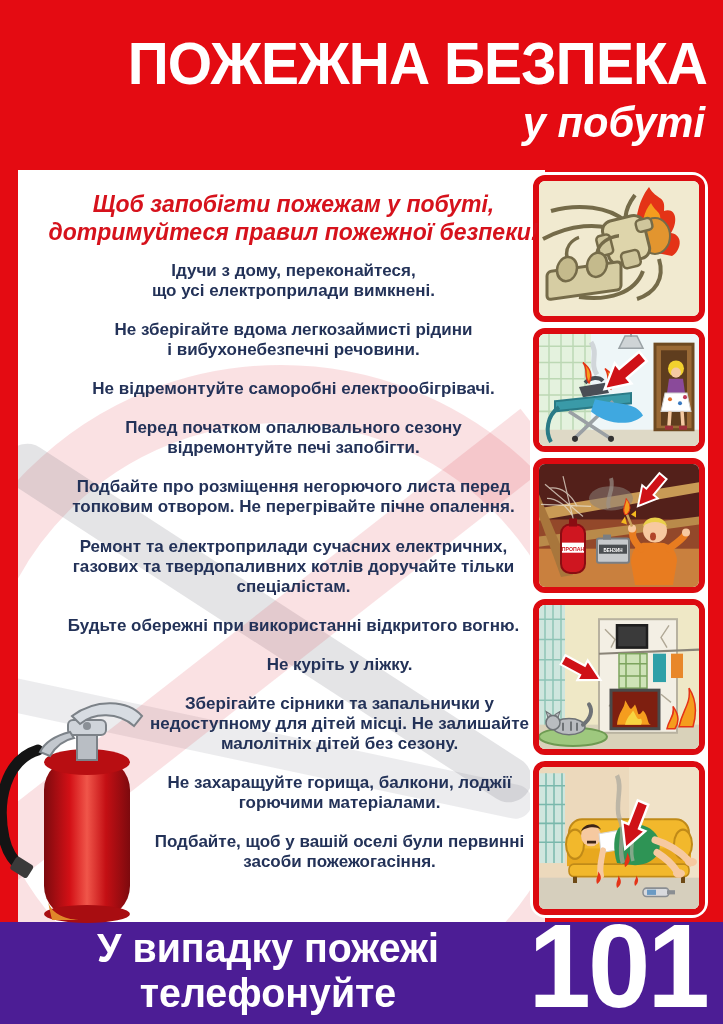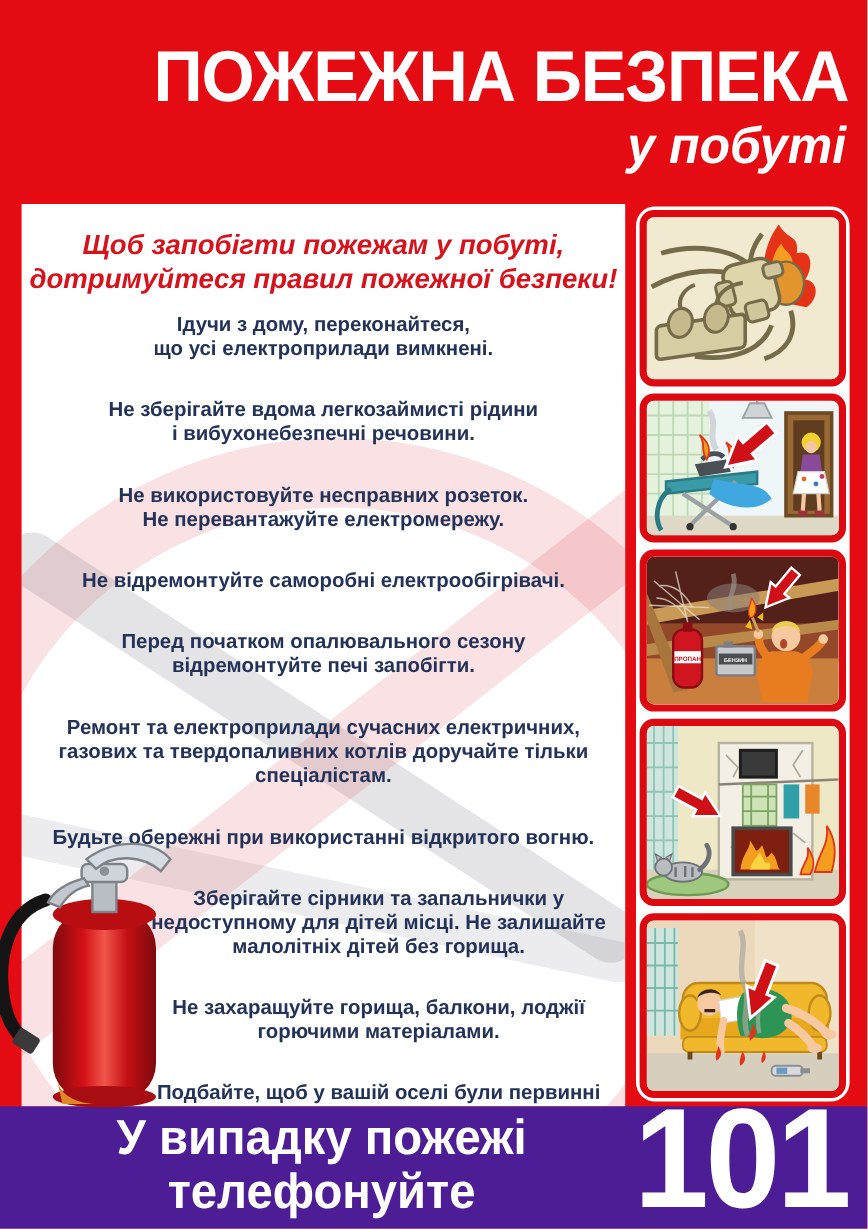--- a/index.html
+++ b/index.html
@@ -16,21 +16,21 @@
     transform:scaleX(.95);transform-origin:100% 50%;white-space:nowrap;
   }
   .subtitle{
     position:absolute;top:101px;right:18px;
     color:#ffffff;font-size:43px;font-weight:bold;font-style:italic;
     line-height:1;transform:scaleX(.97);transform-origin:100% 50%;
   }
   
   .panel{
     position:absolute;left:18px;top:170px;width:503px;height:752px;
-    background:#ffffff;overflow:hidden;
+    background:#ffffff;overflow:hidden;padding-left:24px;
   }
   .wm-ring{
     position:absolute;left:-95px;top:195px;width:600px;height:600px;
     border:58px solid rgba(224,70,80,.16);border-radius:50%;
   }
   .wm-slash{
     position:absolute;left:-140px;top:460px;width:740px;height:62px;
     background:rgba(224,70,80,.16);transform:rotate(-38deg);
   }
   .wm-cig1{
@@ -39,21 +39,21 @@
   }
   .wm-cig2{
     position:absolute;left:-40px;top:560px;width:560px;height:34px;border-radius:18px;
     background:rgba(120,122,132,.14);transform:rotate(12deg);
   }
   .intro{
     position:relative;margin:20px 6px 0;z-index:2;
     color:#d6121c;font-size:23px;font-weight:bold;font-style:italic;
     text-align:center;line-height:1.22;white-space:pre-line;
   }
-  .tips{position:relative;margin-top:15px;z-index:2;display:flex;flex-direction:column;gap:31px;}
+  .tips{position:relative;margin-top:15px;z-index:2;display:flex;flex-direction:column;gap:19px;}
   .tip{
     margin:0;padding:0 6px;color:#233258;font-size:17px;font-weight:bold;
     text-align:center;line-height:1.18;white-space:pre-line;
   }
   .tip.shift{margin-left:88px;padding-right:2px;}
   
   .img-col{
     position:absolute;left:530px;top:172px;width:178px;height:746px;
     background:#ffffff;border-radius:16px;
   }
@@ -98,32 +98,33 @@
     <div class="wm-slash"></div>
 
     <p class="intro">Щоб запобігти пожежам у побуті,
 дотримуйтеся правил пожежної безпеки!</p>
 
     <div class="tips">
       <p class="tip">Ідучи з дому, переконайтеся,
 що усі електроприлади вимкнені.</p>
       <p class="tip">Не зберігайте вдома легкозаймисті рідини
 і вибухонебезпечні речовини.</p>
-      <p class="tip">Не використовуйте несправних розеток.
-Не перевантажуйте електромережу.</p>
       <p class="tip">Не відремонтуйте саморобні електрообігрівачі.</p>
       <p class="tip">Перед початком опалювального сезону
 відремонтуйте печі запобігти.</p>
+      <p class="tip">Подбайте про розміщення негорючого листа перед
+топковим отвором. Не перегрівайте пічне опалення.</p>
       <p class="tip">Ремонт та електроприлади сучасних електричних,
 газових та твердопаливних котлів доручайте тільки
 спеціалістам.</p>
       <p class="tip">Будьте обережні при використанні відкритого вогню.</p>
+      <p class="tip shift">Не куріть у ліжку.</p>
       <p class="tip shift">Зберігайте сірники та запальнички у
 недоступному для дітей місці. Не залишайте
-малолітніх дітей без горища.</p>
+малолітніх дітей без сезону.</p>
       <p class="tip shift">Не захаращуйте горища, балкони, лоджії
 горючими матеріалами.</p>
       <p class="tip shift">Подбайте, щоб у вашій оселі були первинні
 засоби пожежогасіння.</p>
     </div>
   </div>
 
   <div class="img-col">
 
     <figure class="frame f1">

